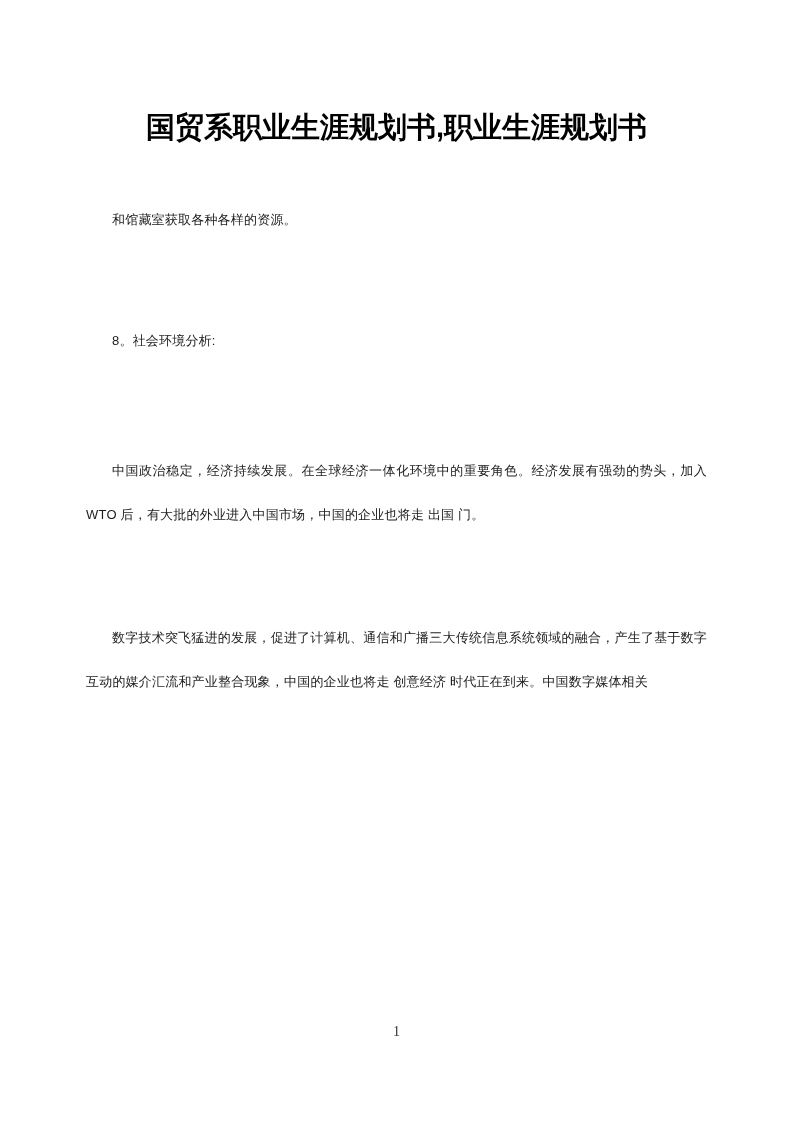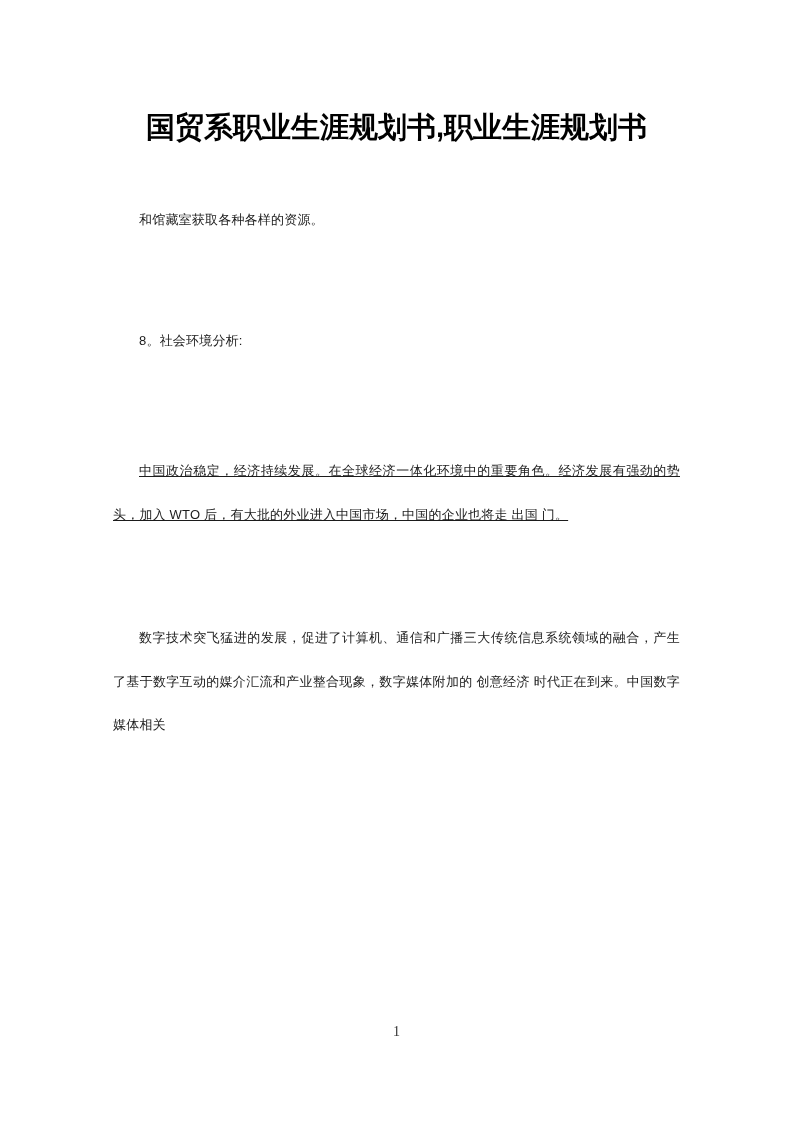--- a/index.html
+++ b/index.html
@@ -7,21 +7,21 @@
     padding: 0;
     background: #ffffff;
   }
   .page {
     position: relative;
     width: 793px;
     height: 1122px;
     margin: 0 auto;
     background: #ffffff;
     box-sizing: border-box;
-    padding: 0 113px;
+    padding: 0 86px;
     overflow: hidden;
     font-family: "Liberation Sans", "DejaVu Sans", sans-serif;
     color: #1c1c1c;
   }
   .doc-title {
     margin: 0;
     padding-top: 106px;
     font-size: 29px;
     line-height: 42px;
     font-weight: 700;
@@ -33,21 +33,21 @@
     margin: 0;
     font-size: 13px;
     line-height: 43.5px;
     text-align: justify;
     text-indent: 2em;
     letter-spacing: 0.2px;
   }
   .para-1 { margin-top: 50px; }
   .para-2 { margin-top: 80px; }
   .para-3 { margin-top: 77px; }
-  .para-4 { margin-top: 87px; text-decoration: underline; }
+  .para-4 { margin-top: 87px; }
   .para-5 { margin-top: 80px; }
   .page-number {
     position: absolute;
     left: 0;
     right: 0;
     top: 1024px;
     text-align: center;
     font-family: "Liberation Serif", "DejaVu Serif", serif;
     font-size: 14px;
     color: #333333;
@@ -59,16 +59,16 @@
 <div class="page">
   <h1 class="doc-title">国贸系职业生涯规划书,职业生涯规划书</h1>
 
   <p class="para para-1">和馆藏室获取各种各样的资源。</p>
 
 
   <p class="para para-3">8。社会环境分析:</p>
 
   <p class="para para-4">中国政治稳定，经济持续发展。在全球经济一体化环境中的重要角色。经济发展有强劲的势头，加入 WTO 后，有大批的外业进入中国市场，中国的企业也将走 出国 门。</p>
 
-  <p class="para para-5">数字技术突飞猛进的发展，促进了计算机、通信和广播三大传统信息系统领域的融合，产生了基于数字互动的媒介汇流和产业整合现象，数字媒体附加的 创意经济 时代正在到来。中国数字媒体相关</p>
+  <p class="para para-5">数字技术突飞猛进的发展，促进了计算机、通信和广播三大传统信息系统领域的融合，产生了基于数字互动的媒介汇流和产业整合现象，中国的企业也将走 创意经济 时代正在到来。中国数字媒体相关</p>
 
   <div class="page-number">1</div>
 </div>
 
 </body></html>

